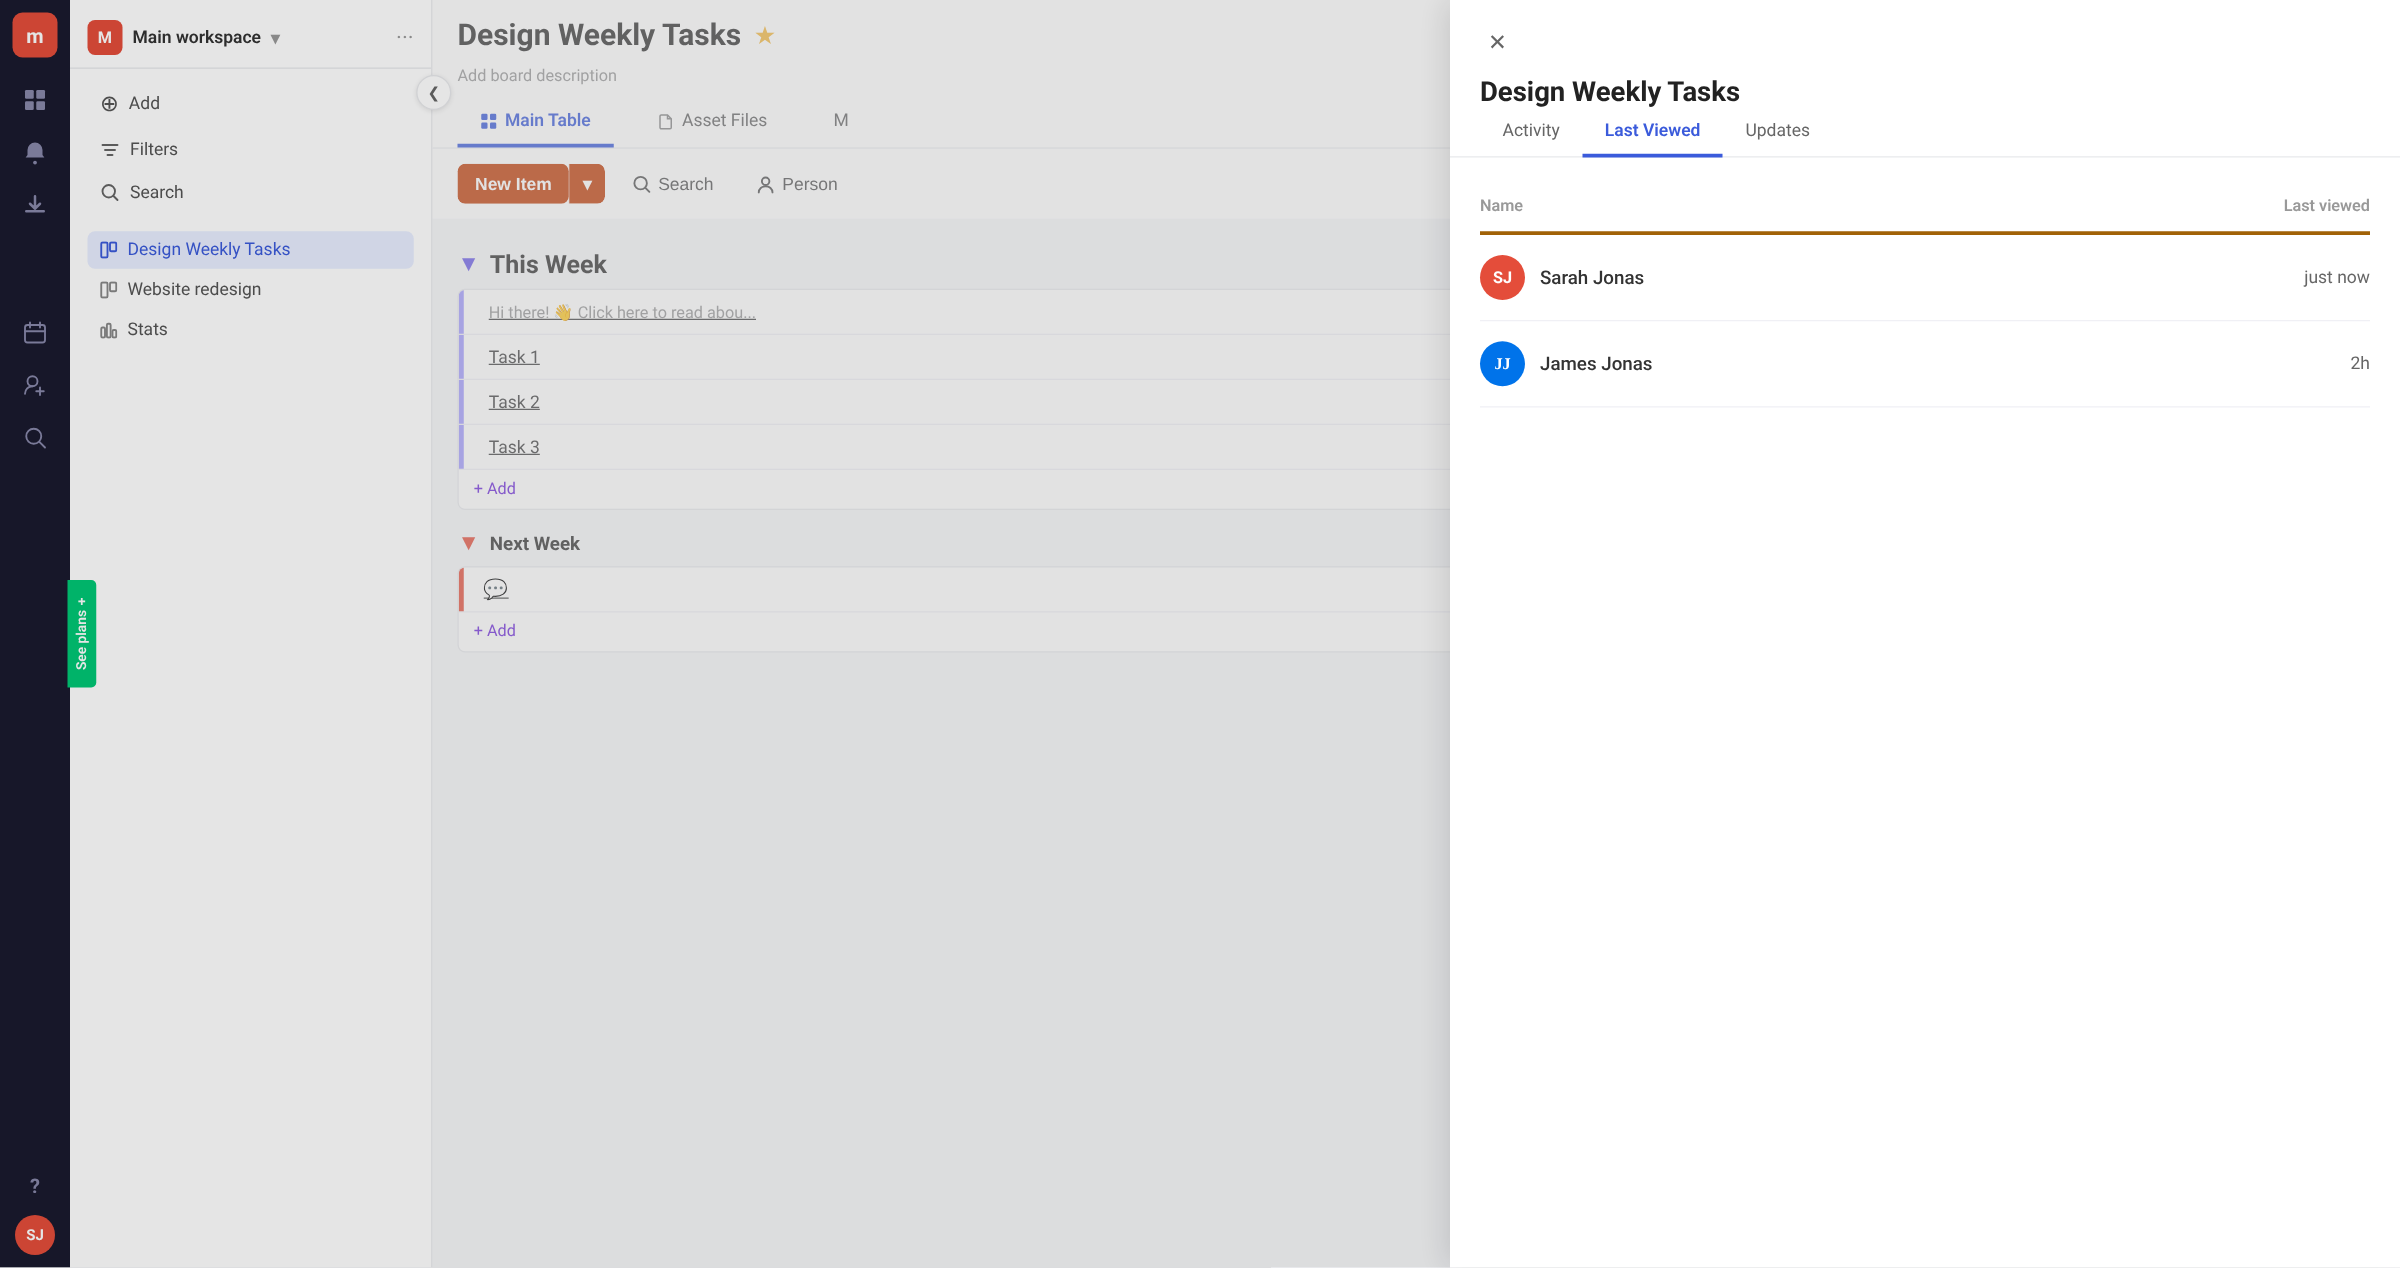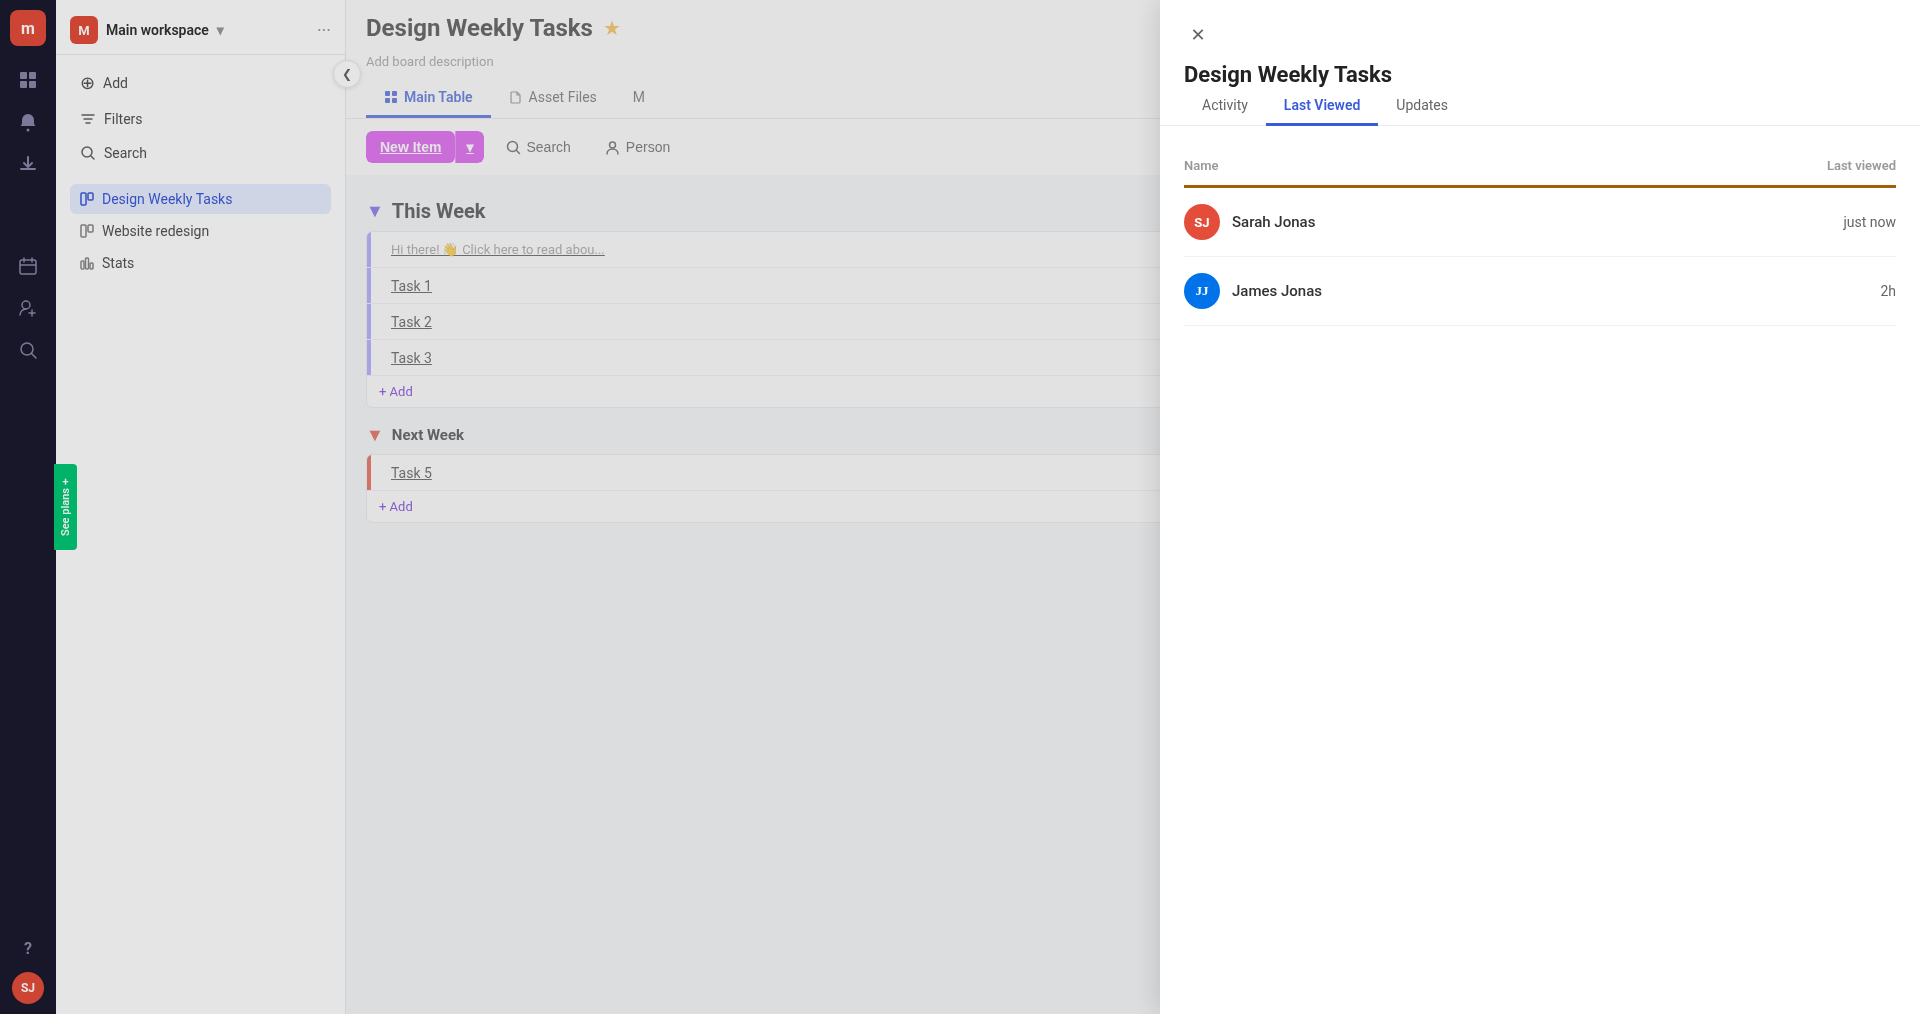--- a/index.html
+++ b/index.html
@@ -109,45 +109,45 @@
       margin-bottom: 12px;
     }
     .board-title {
       font-size: 24px; font-weight: 700; color: #333;
     }
     .star-icon { color: #f4b942; font-size: 20px; }
     .board-desc {
       font-size: 13px; color: #999; margin-bottom: 10px;
     }
     .board-tabs {
-      display: flex; gap: 0;
+      display: flex; gap: 17px;
     }
     .board-tab {
       padding: 10px 18px;
       font-size: 14px; color: #666;
       cursor: pointer;
       border-bottom: 3px solid transparent;
       display: flex; align-items: center; gap: 6px;
     }
     .board-tab.active { color: #3b5bdb; border-bottom-color: #3b5bdb; font-weight: 600; }
 
     .board-toolbar {
       padding: 12px 20px;
       display: flex; align-items: center; gap: 10px;
       background: #fff;
     }
     .btn-new-item {
-      background: #d946ef;
+      background: #c2410c;
       color: white;
       border: none;
       border-radius: 6px;
       padding: 8px 14px;
       font-size: 14px; font-weight: 600;
       cursor: pointer;
-      display: flex; align-items: center; gap: 6px; text-decoration: underline;
+      display: flex; align-items: center; gap: 6px;
     }
     .toolbar-btn {
       display: flex; align-items: center; gap: 6px;
       padding: 7px 12px; border-radius: 6px;
       cursor: pointer; font-size: 14px; color: #555;
       border: none; background: transparent;
     }
 
     .board-body {
       flex: 1; overflow-y: auto; padding: 16px 20px;
@@ -460,21 +460,20 @@
       <div class="add-row">+ Add</div>
     </div>
 
     <div class="group-header">
       <span style="color:#e44d3a; font-size:18px; cursor:pointer;">▼</span>
       <span style="font-weight:700; font-size:15px; color:#333;">Next Week</span>
     </div>
     <div class="group-table">
       <div class="task-row">
         <div style="position:absolute; left:0; top:0; bottom:0; width:4px; background:#e44d3a;"></div>
-        <span class="task-name">Task 5</span>
         <span class="task-comment-icon">💬</span>
       </div>
       <div class="add-row">+ Add</div>
     </div>
   </div>
 </div>
 
 <div class="panel-overlay"></div>
 
 <div class="right-panel">

